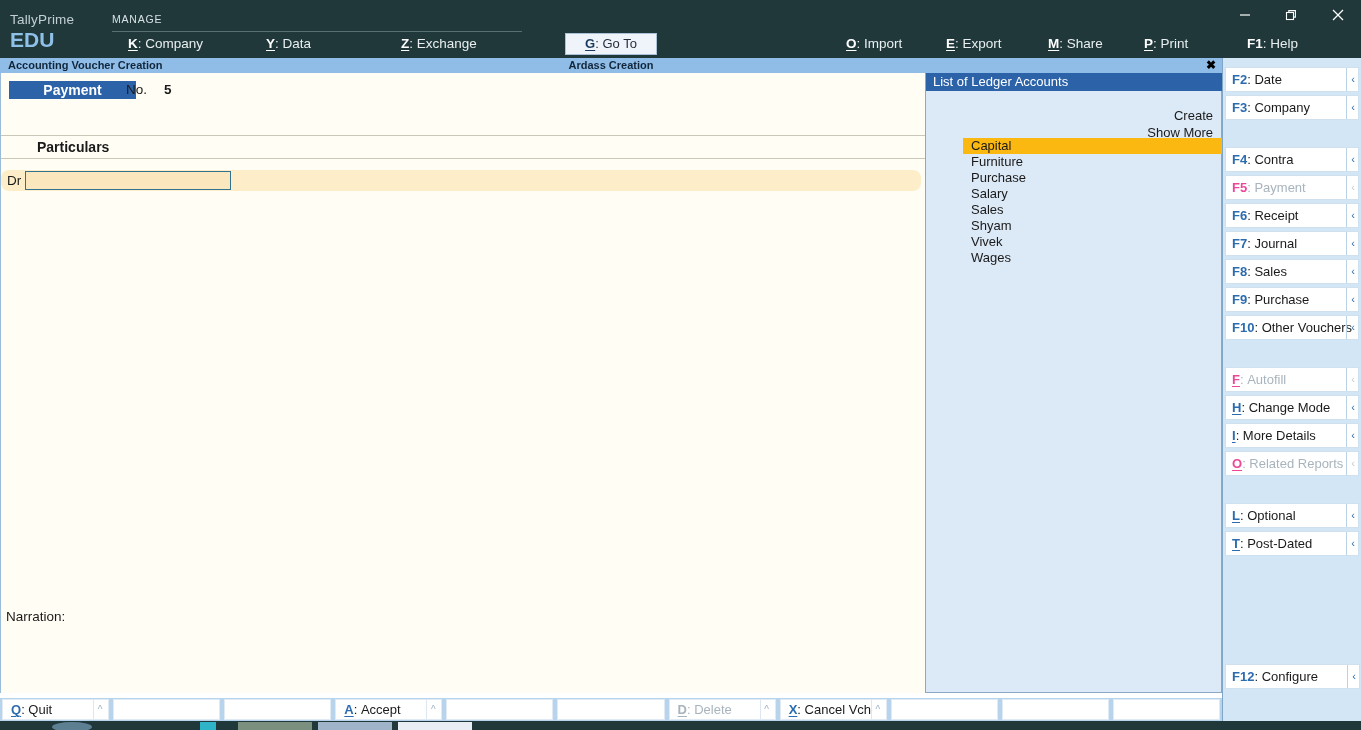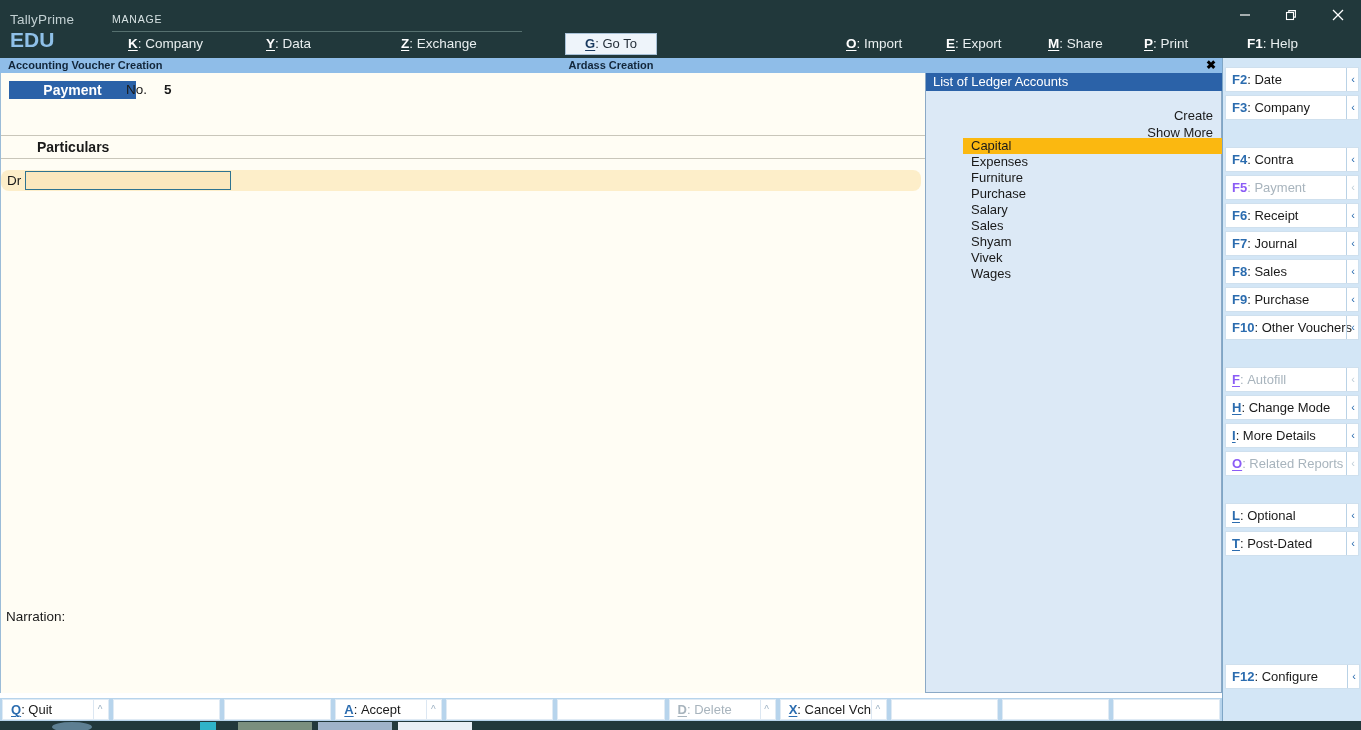--- a/index.html
+++ b/index.html
@@ -144,21 +144,21 @@
     font-size: 13px; color: #1a1a1a; line-height: 23px; padding-left: 6px;
     white-space: nowrap; overflow: hidden; cursor: pointer;
   }
   .sbitem .k { color: #2b6caf; font-weight: bold; }
   .sbitem .u { text-decoration: underline; text-underline-offset: 2px; }
   .sbitem .chev {
     position: absolute; right: 3px; top: 0; color: #2b6caf; font-size: 11px;
     border-left: 1px solid #b9d2e6; padding-left: 4px; height: 23px; line-height: 23px;
   }
   .sbitem.dim { color: #a8b4bd; }
-  .sbitem.dim .k { color: #8b5cf6; }
+  .sbitem.dim .k { color: #ec4899; }
   .sbitem.dim .chev { color: #bfcdd7; }
   .sbgap { height: 24px; }
   .sbconfig { position: absolute; left: 0; bottom: 5px; width: 139px; }
 
   
   .btnstrip {
     position: absolute; left: 0; top: 698px; width: 1222px; height: 23px;
     background: #b7d4ec; display: flex;
   }
   .bbtn {
@@ -283,21 +283,20 @@
   </div>
 
   <div class="ledger">
     <div class="ledger-head">List of Ledger Accounts</div>
     <div class="ledger-actions">
       <div>Create</div>
       <div>Show More</div>
     </div>
     <div class="ledger-list">
       <div class="ledger-item sel">Capital</div>
-      <div class="ledger-item">Expenses</div>
       <div class="ledger-item">Furniture</div>
       <div class="ledger-item">Purchase</div>
       <div class="ledger-item">Salary</div>
       <div class="ledger-item">Sales</div>
       <div class="ledger-item">Shyam</div>
       <div class="ledger-item">Vivek</div>
       <div class="ledger-item">Wages</div>
     </div>
   </div>
 

